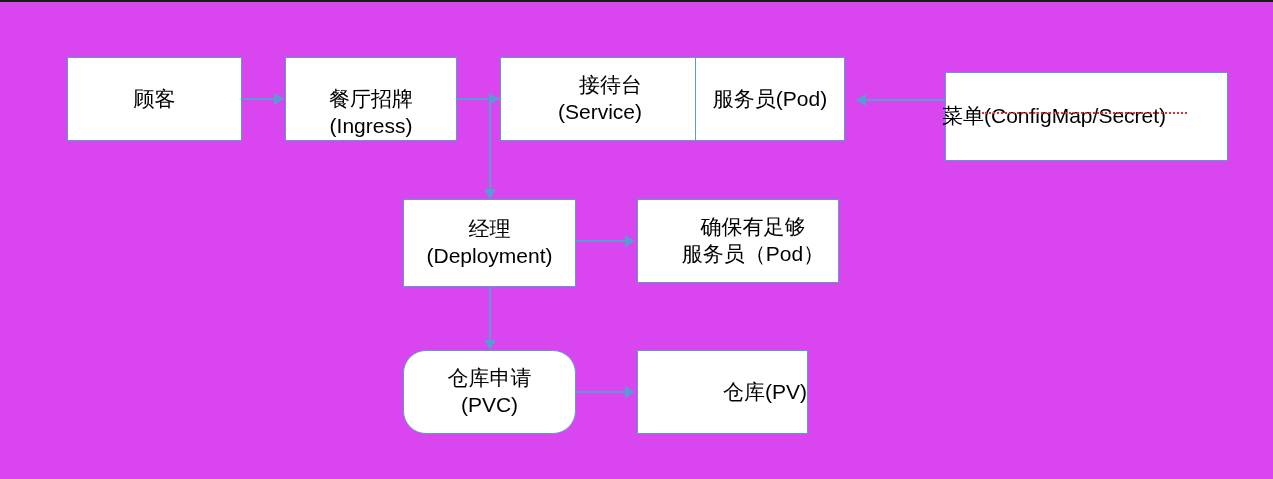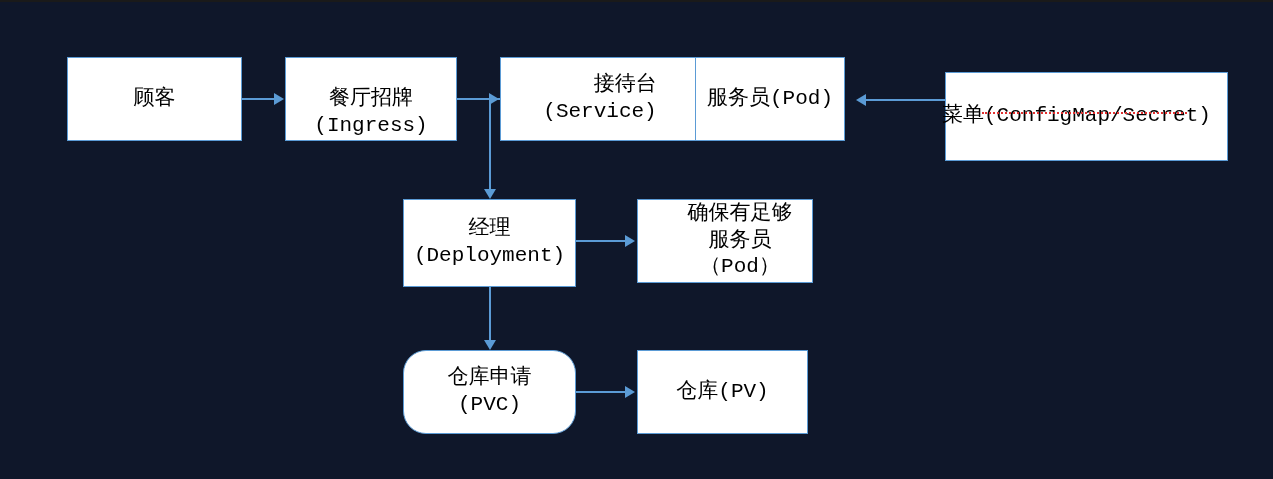--- a/index.html
+++ b/index.html
@@ -7,23 +7,22 @@
     padding: 0;
     background: #ffffff;
   }
   body {
     font-family: "Liberation Sans", "DejaVu Sans", sans-serif;
   }
   #canvas {
     position: relative;
     width: 1273px;
     height: 479px;
-    background: #0f172a;
+    background: #d946ef;
     overflow: hidden;
-    font-family: Liberation Mono, monospace;
   }
   
   .top-rule {
     position: absolute;
     left: 0;
     top: 0;
     width: 1273px;
     height: 2px;
     background: #1a1a1a;
   }
@@ -129,31 +128,31 @@
   <div class="node overflow-x" style="left:945px; top:55px; width:283px; height:89px;">
     <span class="label">菜单(ConfigMap/Secret)</span>
   </div>
   <div class="squiggle" style="left:982px; top:108px; width:205px;"></div>
 
   <div class="node" style="left:403px; top:199px; width:173px; height:88px;">
     <span class="label">经理
 (Deployment)</span>
   </div>
 
-  <div class="node overflow-pod" style="left:637px; top:199px; width:176px; height:84px;padding-left:36px;">
+  <div class="node overflow-pod" style="left:637px; top:199px; width:202px; height:84px;padding-left:36px;">
     <span class="label">确保有足够
 服务员（Pod）</span>
   </div>
 
   <div class="node" style="left:403px; top:350px; width:173px; height:84px;border-radius:23px;">
     <span class="label">仓库申请
 (PVC)</span>
   </div>
 
-  <div class="node" style="left:637px; top:350px; width:171px; height:84px;">
+  <div class="node" style="left:637px; top:350px; width:171px; height:84px;justify-content:flex-end;">
     <span class="label">仓库(PV)</span>
   </div>
 
   <div class="conn h" style="left:242px; top:98px; width:33px;"></div>
   <div class="arrow right" style="left:274px; top:93px;"></div>
 
   <div class="conn h" style="left:457px; top:98px; width:33px;"></div>
   <div class="conn h" style="left:489px; top:98px; width:30px;"></div>
   <div class="arrow right" style="left:489px; top:93px;"></div>
 

